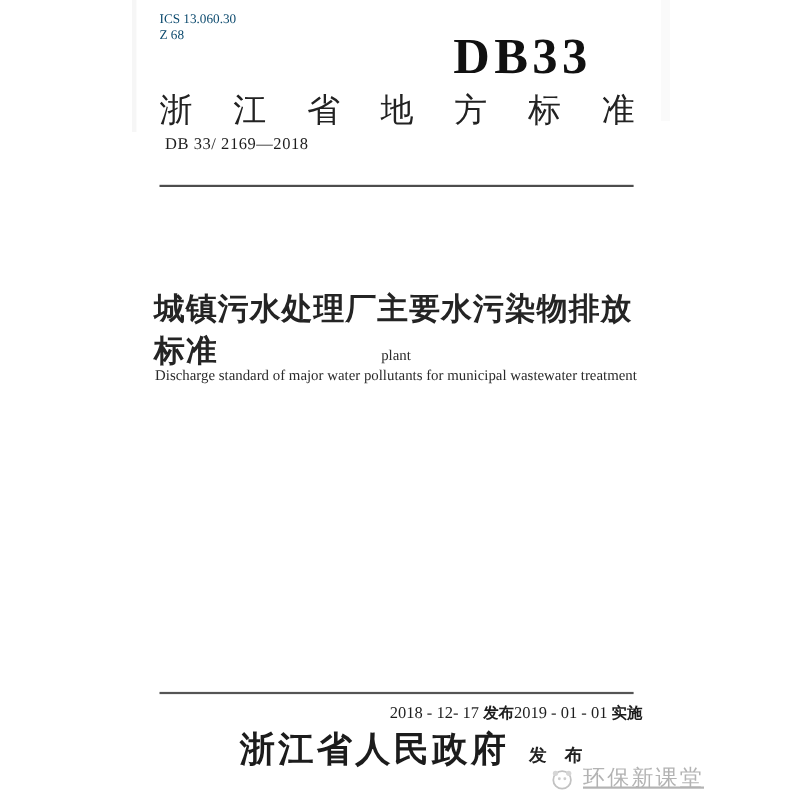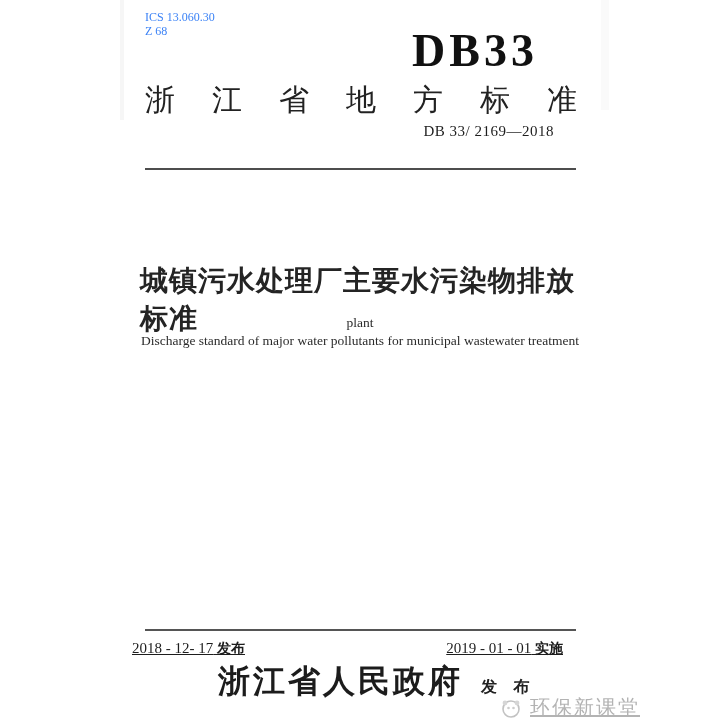--- a/index.html
+++ b/index.html
@@ -10,39 +10,39 @@
     color: #1f1f1f;
     position: relative;
     overflow: hidden;
   }
   .page { position: absolute; inset: 0; background: #ffffff; }
 
   
   .scan-band-left  { position:absolute; left:120px; top:0; width:4px; height:120px; background:#f6f6f6; }
   .scan-band-right { position:absolute; left:601px; top:0; width:8px; height:110px; background:#fafafa; }
 
-  .ics-block { position: absolute; left: 145px; top: 10px; font-size: 12px; line-height: 14px; color:#3b82f6; }
+  .ics-block { position: absolute; left: 145px; top: 10px; font-size: 12px; line-height: 14px; color:#0c4a6e; }
 
   .db-logo {
     position: absolute; left: 412px; top: 24px; width: 166px;
     font-family: "Liberation Serif", serif;
     font-weight: 700; font-size: 46px; letter-spacing: 4px;
     color: #111;
   }
 
   .standard-type {
     position: absolute; left: 145px; top: 80px; width: 432px;
     display: flex; justify-content: space-between;
     font-size: 30px; color: #222;
     font-family: "Liberation Serif", serif;
   }
 
   .doc-number {
-    position: absolute; left: 134px; top: 123px; width: 420px;
-    text-align: right; font-size: 15px; color: #1d1d1d;
+    position: absolute; left: 150px; top: 123px; width: 420px;
+    text-align: left; font-size: 15px; color: #1d1d1d;
     letter-spacing: 0.5px;
   }
 
   .rule { position: absolute; left: 145px; width: 431px; height: 2px; background: #4d4d4d; }
   .rule-top { top: 168px; }
   .rule-bottom { top: 629px; height: 2px; background:#555; }
 
   .title-cn {
     position: absolute; left: 140px; top: 262px; width: 440px;
     text-align: left;
@@ -51,27 +51,27 @@
     color: #242424;
   }
 
   .title-en {
     position: absolute; left: 132px; top: 314px; width: 456px;
     text-align: center; font-size: 13.5px; line-height: 17.5px;
     color: #2b2b2b;
   }
 
   .dates-row {
-    position: absolute; left: 132px; top: 637px; width: 431px;
-    display: flex; justify-content: space-between; align-items: baseline;
-    font-size: 15px; color: #1d1d1d; text-decoration: underline;
+    position: absolute; left: 153px; top: 637px; width: 431px;
+    display: flex; justify-content: flex-end; align-items: baseline;
+    font-size: 15px; color: #1d1d1d;
   }
   .dates-row .cjk { font-family: "Liberation Sans", sans-serif; font-weight: 700; font-size: 14px; }
   .date-item { white-space: nowrap; }
-  .impl { padding-top: 3px; margin-left: 22px; }
+  .impl { padding-top: 3px; }
 
   .publisher-row {
     position: absolute; left: 145px; top: 660px; width: 431px;
     display: flex; align-items: baseline;
   }
   .publisher-name {
     margin-left: 73px;
     font-family: Liberation Sans, sans-serif;
     font-weight: 700; font-size: 32px; letter-spacing: 3px;
     color: #1c1c1c;

